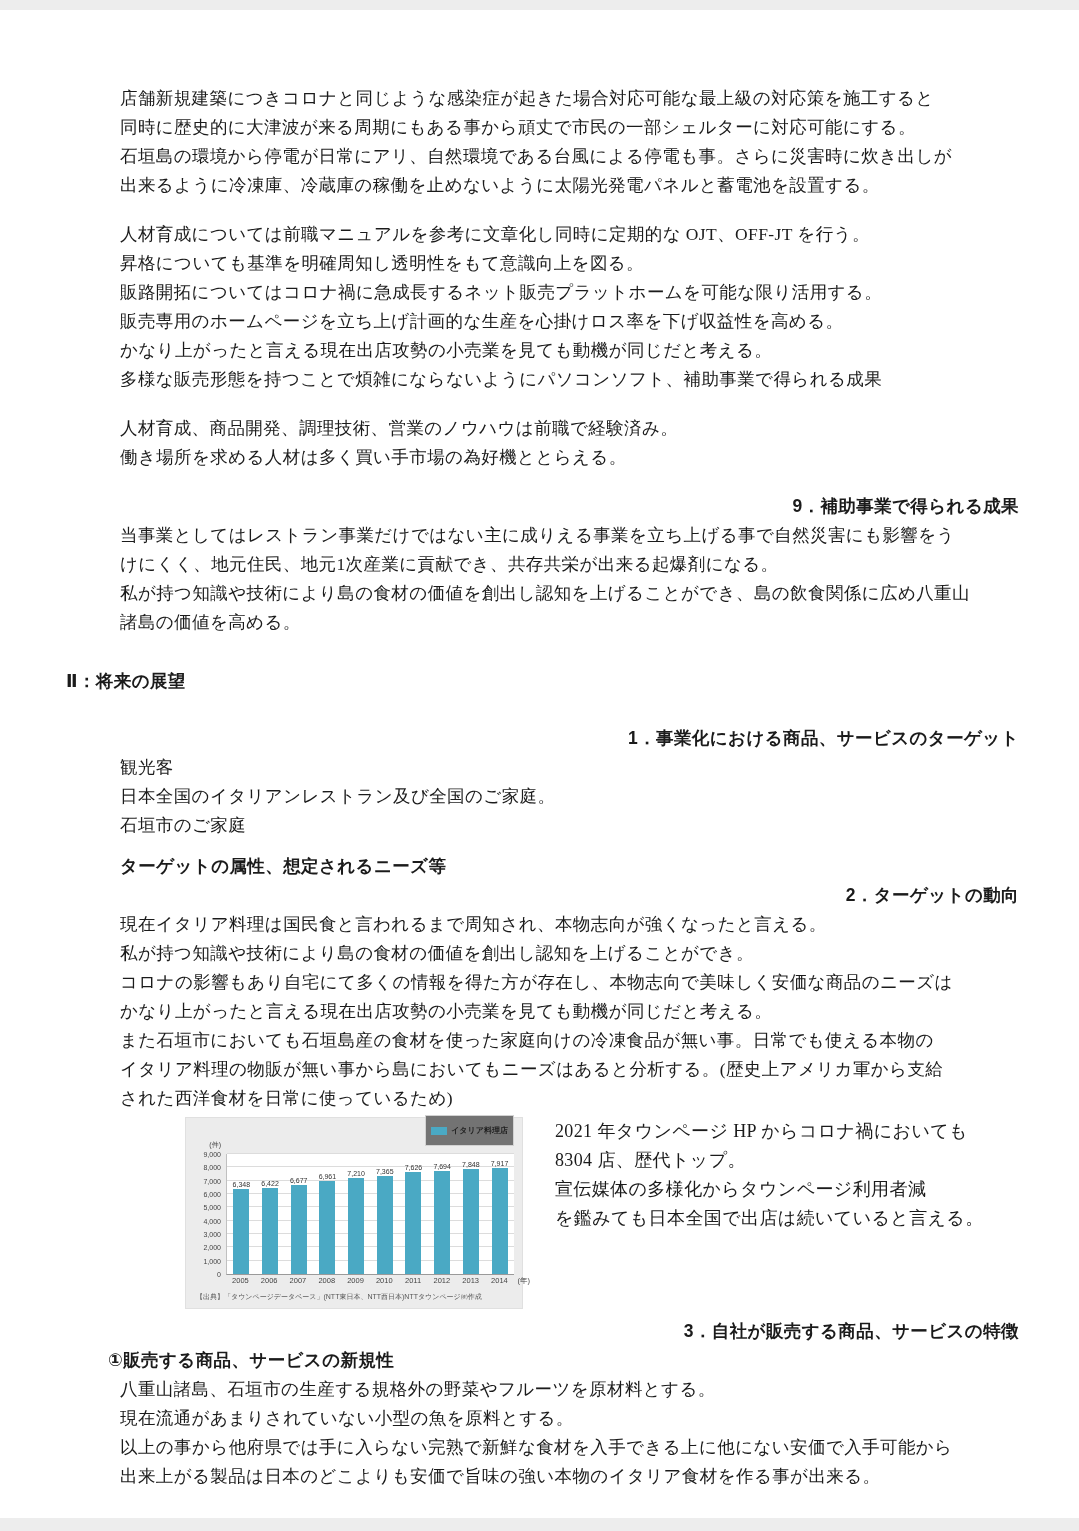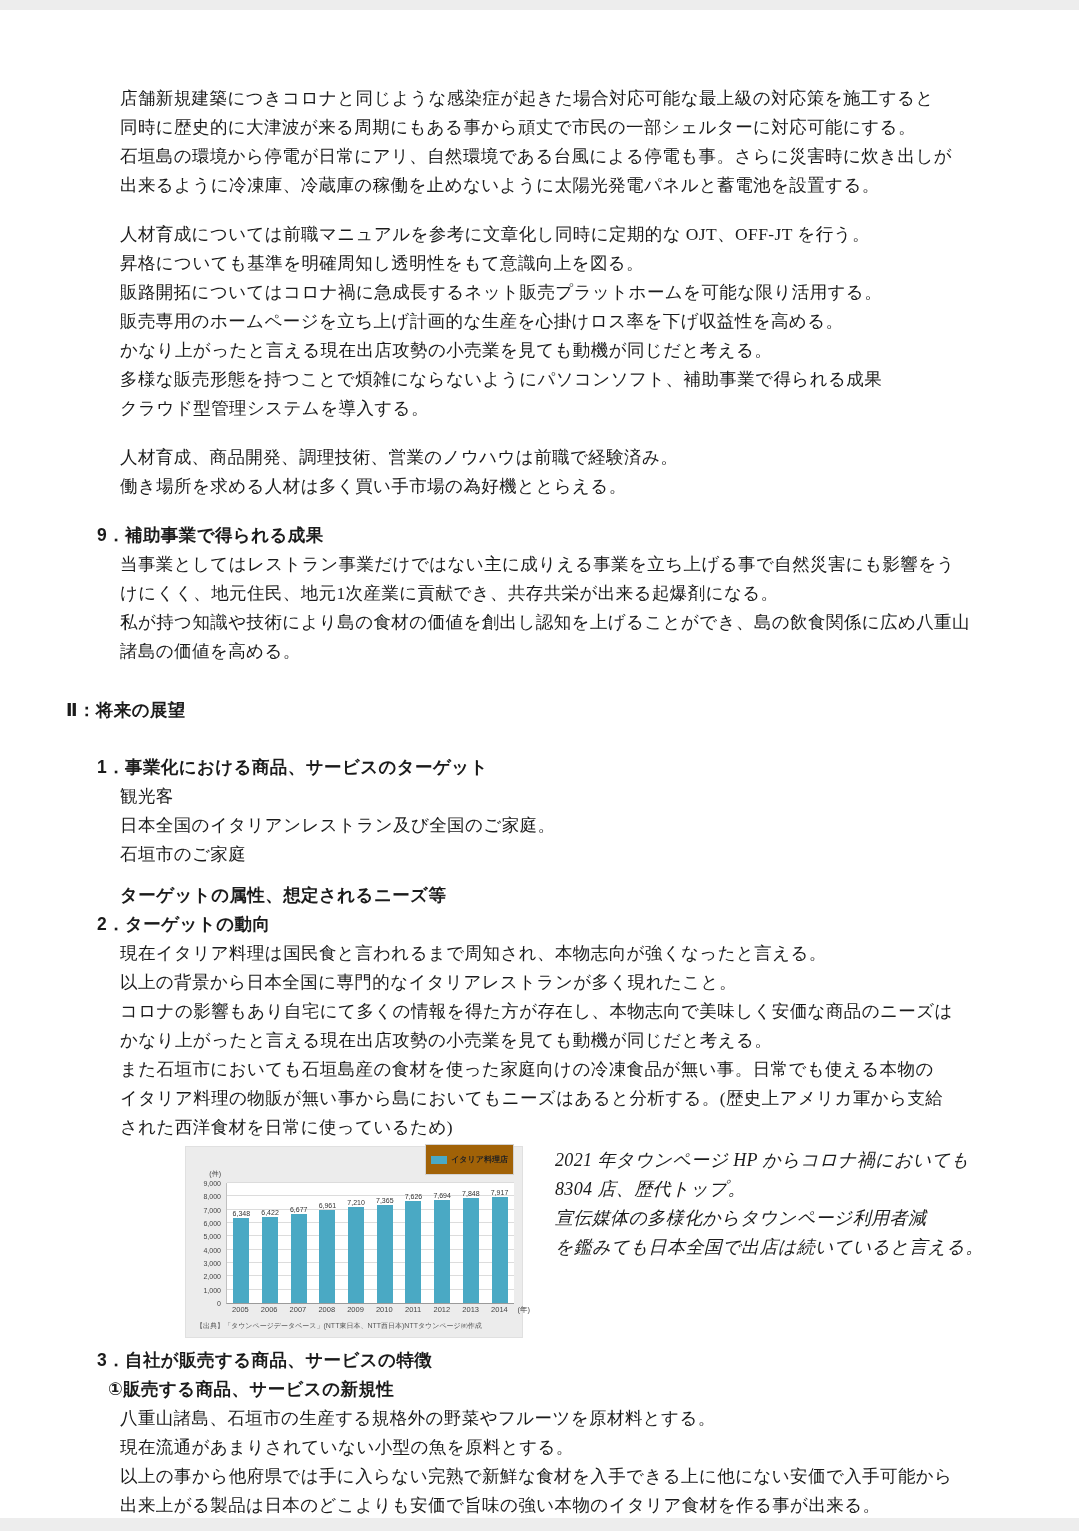--- a/index.html
+++ b/index.html
@@ -5,53 +5,53 @@
   html,body{margin:0;padding:0;background:#ffffff;}
   .page{position:relative;width:1079px;height:1531px;background:#ffffff;overflow:hidden;
         font-family:"Liberation Serif","DejaVu Serif",serif;color:#1b1b1b;}
   .edge{position:absolute;left:0;right:0;background:#ededed;}
   .edge.top{top:0;height:10px;}
   .edge.bottom{bottom:0;height:13px;}
   .content{position:absolute;top:84px;left:120px;right:60px;}
   .para .line{font-size:17.5px;line-height:29px;letter-spacing:0.4px;white-space:nowrap;}
   .h{font-family:"Liberation Sans","DejaVu Sans",sans-serif;font-weight:bold;
      font-size:17.5px;line-height:29px;letter-spacing:0.4px;white-space:nowrap;}
-  .h.num{margin-left:-23px;}
+  .h.num{margin-left:-23px;text-align:right;}
   .h.part{margin-left:-54px;}
   .h.sub1{margin-left:-12px;}
   .mt8{margin-top:8px;} .mt12{margin-top:12px;} .mt20{margin-top:20px;}
   .mt24{margin-top:20px;} .mt28{margin-top:28px;} .mt30{margin-top:30px;}
 
   
   .chart-row{display:flex;align-items:flex-start;margin-left:65px;margin-top:4px;}
   .chart{width:326px;background:#ececec;border:1px solid #e0e0e0;padding:5px 8px 4px 6px;
          font-family:"Liberation Sans","DejaVu Sans",sans-serif;color:#333;}
   .legend-row{display:flex;justify-content:flex-end;align-items:center;gap:4px;height:15px;}
-  .legend-box{display:flex;align-items:center;gap:4px;border:1px solid #d2d2d2;background:#a16207;
+  .legend-box{display:flex;align-items:center;gap:4px;border:1px solid #d2d2d2;background:#737373;
               padding:9px 5px;}
   .swatch{width:16px;height:8px;display:inline-block;}
   .legend-text{font-size:8px;font-weight:bold;color:#222;}
   .chart-body{display:flex;margin-top:2px;}
   .y-axis{width:34px;position:relative;height:134px;}
   .y-axis .unit{position:absolute;top:0;right:5px;font-size:7px;color:#444;}
   .ytick{position:absolute;right:5px;font-size:7px;color:#444;}
   .plot{flex:1;height:120px;margin-top:14px;position:relative;background:#ffffff;
         border-left:1px solid #c0c0c0;border-bottom:1px solid #9a9a9a;}
   .gridline{position:absolute;left:0;right:0;height:1px;background:#dcdcdc;}
   .bars{position:absolute;left:0;right:0;bottom:0;top:0;display:flex;align-items:flex-end;}
   .bar-group{width:10%;display:flex;flex-direction:column;align-items:center;justify-content:flex-end;}
   .bar-label{font-size:7px;color:#333;margin-bottom:1px;white-space:nowrap;}
   .bar{width:16px;}
   .x-axis-wrap{position:relative;margin-left:34px;}
   .x-axis{display:flex;}
   .xlabel{width:10%;text-align:center;font-size:7.5px;color:#444;line-height:12px;}
   .x-suffix{position:absolute;right:-16px;top:0;font-size:7.5px;color:#444;line-height:12px;}
   .source{font-size:7px;color:#555;margin:5px 0 2px 4px;white-space:nowrap;}
 
-  .note{margin-left:32px;width:470px;font-style:italic;}
+  .note{margin-left:32px;width:470px;}
   .note .line{font-size:18px;}
 </style>
 </head>
 <body>
 
 <div class="page">
   <div class="edge top"></div>
 
   <div class="content">
     <div class="para">
@@ -60,21 +60,20 @@
         <div class="line">石垣島の環境から停電が日常にアリ、自然環境である台風による停電も事。さらに災害時に炊き出しが</div>
         <div class="line">出来るように冷凍庫、冷蔵庫の稼働を止めないように太陽光発電パネルと蓄電池を設置する。</div>
       </div>
     <div class="para mt24">
         <div class="line">人材育成については前職マニュアルを参考に文章化し同時に定期的な OJT、OFF-JT を行う。</div>
         <div class="line">昇格についても基準を明確周知し透明性をもて意識向上を図る。</div>
         <div class="line">販路開拓についてはコロナ禍に急成長するネット販売プラットホームを可能な限り活用する。</div>
         <div class="line">販売専用のホームページを立ち上げ計画的な生産を心掛けロス率を下げ収益性を高める。</div>
         <div class="line">かなり上がったと言える現在出店攻勢の小売業を見ても動機が同じだと考える。</div>
         <div class="line">多様な販売形態を持つことで煩雑にならないようにパソコンソフト、補助事業で得られる成果</div>
-        <div class="line">クラウド型管理システムを導入する。</div>
       </div>
     <div class="para mt24">
         <div class="line">人材育成、商品開発、調理技術、営業のノウハウは前職で経験済み。</div>
         <div class="line">働き場所を求める人材は多く買い手市場の為好機ととらえる。</div>
       </div>
 
     <div class="h num mt20">9．補助事業で得られる成果</div>
     <div class="para">
         <div class="line">当事業としてはレストラン事業だけではない主に成りえる事業を立ち上げる事で自然災害にも影響をう</div>
         <div class="line">けにくく、地元住民、地元1次産業に貢献でき、共存共栄が出来る起爆剤になる。</div>
@@ -88,21 +87,21 @@
     <div class="para">
         <div class="line">観光客</div>
         <div class="line">日本全国のイタリアンレストラン及び全国のご家庭。</div>
         <div class="line">石垣市のご家庭</div>
       </div>
 
     <div class="h mt12">ターゲットの属性、想定されるニーズ等</div>
     <div class="h num">2．ターゲットの動向</div>
     <div class="para">
         <div class="line">現在イタリア料理は国民食と言われるまで周知され、本物志向が強くなったと言える。</div>
-        <div class="line">以上の背景から日本全国に専門的なイタリアレストランが多く現れたこと。</div>
+        <div class="line">私が持つ知識や技術により島の食材の価値を創出し認知を上げることができ。</div>
         <div class="line">コロナの影響もあり自宅にて多くの情報を得た方が存在し、本物志向で美味しく安価な商品のニーズは</div>
         <div class="line">かなり上がったと言える現在出店攻勢の小売業を見ても動機が同じだと考える。</div>
         <div class="line">また石垣市においても石垣島産の食材を使った家庭向けの冷凍食品が無い事。日常でも使える本物の</div>
         <div class="line">イタリア料理の物販が無い事から島においてもニーズはあると分析する。(歴史上アメリカ軍から支給</div>
         <div class="line">された西洋食材を日常に使っているため)</div>
       </div>
 
     <div class="chart-row">
       <div class="chart">
         <div class="legend-row">

